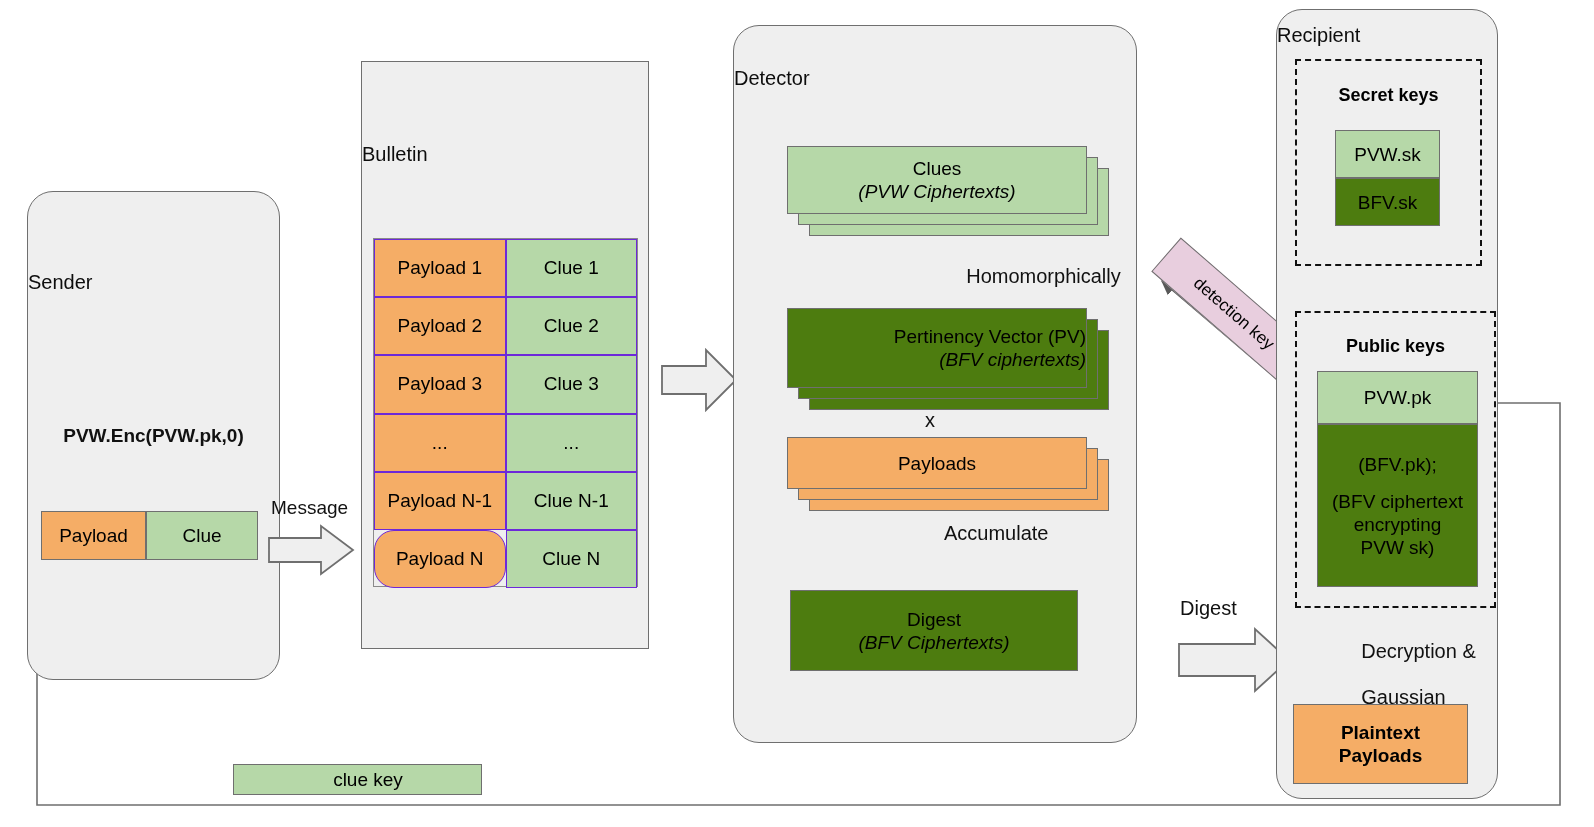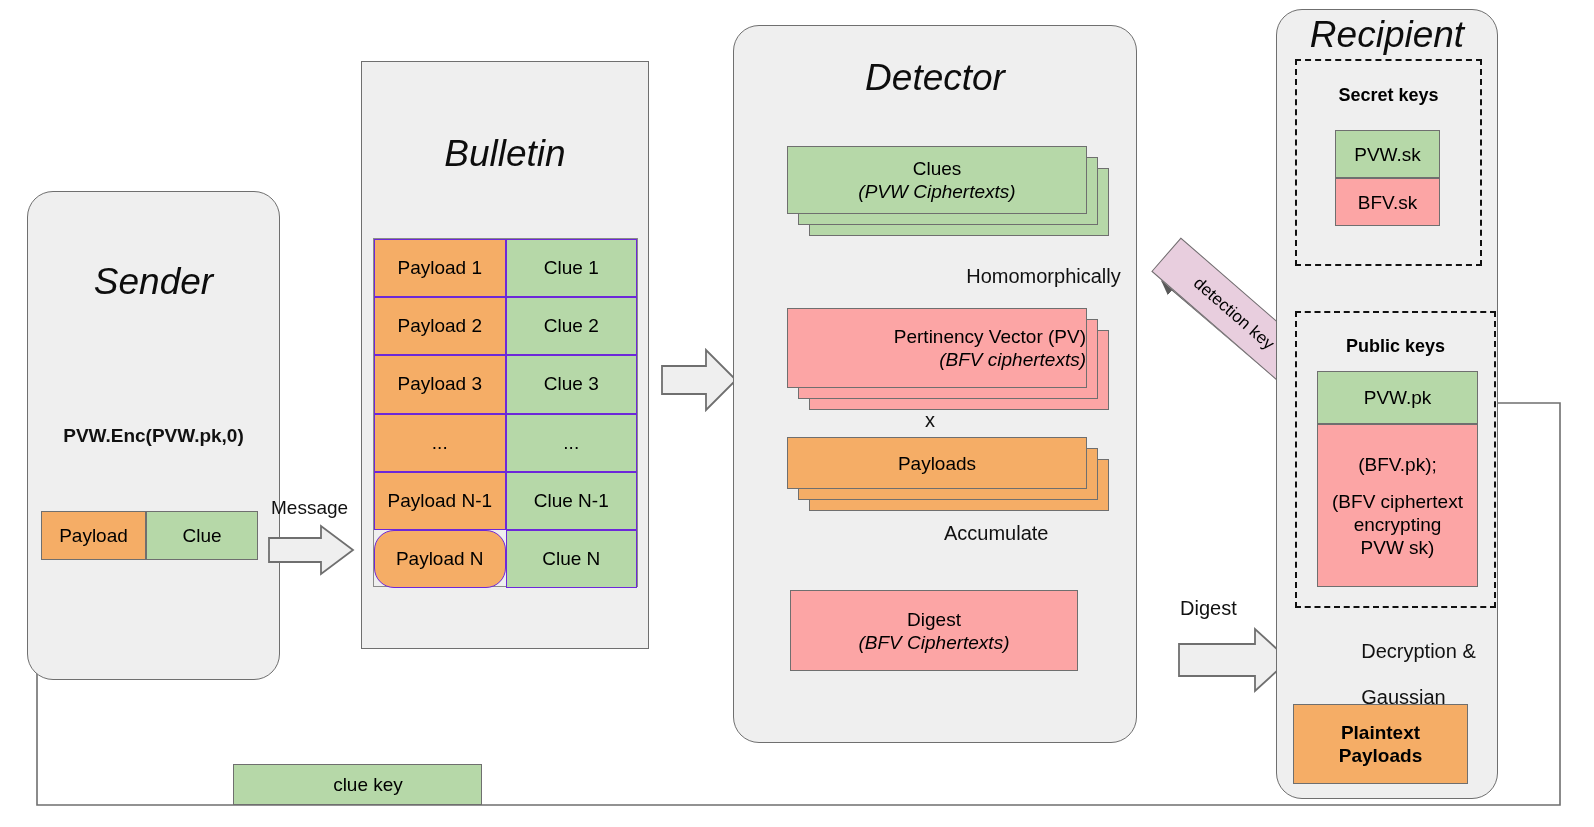--- a/index.html
+++ b/index.html
@@ -3,30 +3,30 @@
 <meta charset="utf-8">
 <style>
   html,body{margin:0;padding:0;background:#ffffff;}
   body{width:1594px;height:827px;position:relative;overflow:hidden;
        font-family:"Liberation Sans","DejaVu Sans",sans-serif;color:#000;}
   #stage{position:absolute;left:0;top:0;width:1594px;height:827px;}
   .abs{position:absolute;box-sizing:border-box;}
 
   
   .panel{background:#efefef;border:1.6px solid #6f6f6f;border-radius:26px;}
-  .panel-title{position:absolute;left:0;right:0;text-align:center;
-               font-size:37px;line-height:34px;color:#0d0d0d;font-style:italic;}
+  .panel-title{position:absolute;left:0;right:0;
+               font-size:20px;line-height:34px;color:#0d0d0d;}
 
   .bulletin-box{background:#efefef;border:1.6px solid #6f6f6f;border-radius:0;}
 
   
   .blk{border:1.6px solid #6f6f6f;display:flex;align-items:center;justify-content:center;
        text-align:center;box-sizing:border-box;}
   .green{background:#b6d8a8;}
-  .pink{background:#fca5a5;}
+  .pink{background:#4d7c0f;}
   .orange{background:#f5ad66;}
 
   .lbl{font-size:19px;line-height:23px;}
   .lbl-sm{font-size:17px;line-height:21px;}
   .ital{font-style:italic;}
   .bold{font-weight:bold;}
 
   
   .stack{position:absolute;}
   .stack .layer{position:absolute;border:1.6px solid #6f6f6f;box-sizing:border-box;}
@@ -210,15 +210,15 @@
     <span>Decryption &amp;</span><br>
     <span>Gaussian</span><br>
     <span>Elimination</span>
   </div>
 
   <div class="abs blk orange" style="left:1293px;top:704px;width:175px;height:80px;flex-direction:column;">
     <div class="lbl bold">Plaintext</div>
     <div class="lbl bold">Payloads</div>
   </div>
 
-  <div class="abs blk green lbl" style="left:233px;top:764px;width:249px;height:41px;padding-left:21px;">clue key</div>
+  <div class="abs blk green lbl" style="left:233px;top:764px;width:249px;height:31px;padding-left:21px;">clue key</div>
 
 </div>
 
 </body></html>

